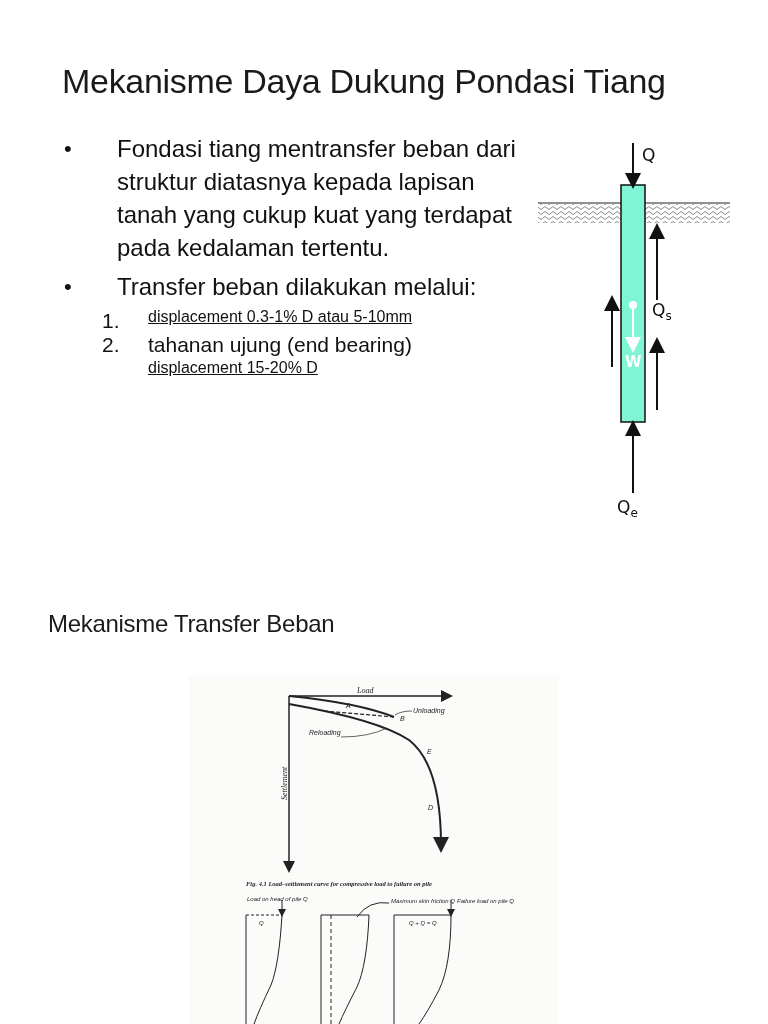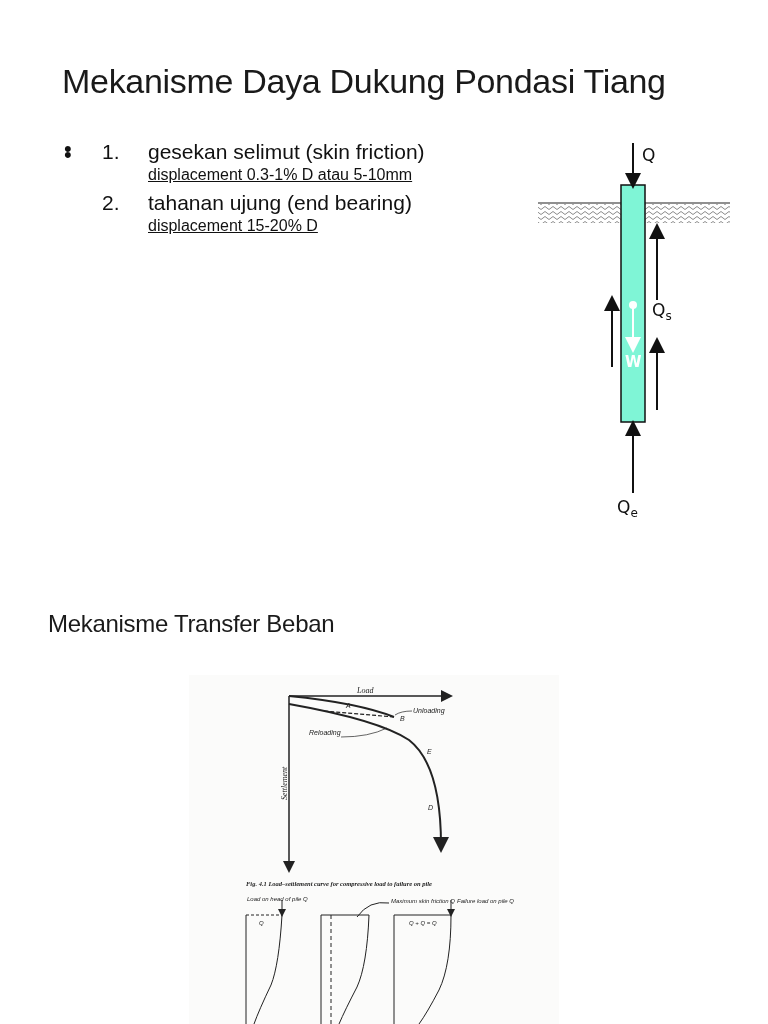--- a/index.html
+++ b/index.html
@@ -27,28 +27,29 @@
 </style>
 </head>
 <body>
 
 <div class="slide slide1">
   <h1 class="title1">Mekanisme Daya Dukung Pondasi Tiang</h1>
 
   <div class="bullets">
     <div class="bullet">
       <span class="dot">•</span>
+      <span>Fondasi tiang mentransfer beban dari struktur diatasnya kepada lapisan tanah yang cukup kuat yang terdapat pada kedalaman tertentu.</span>
     </div>
     <div class="bullet">
       <span class="dot">•</span>
+      <span>Transfer beban dilakukan melalui:</span>
     </div>
     <div class="numlist">
       <div class="numitem">
         <span class="num">1.</span>
-        <div class="main">gesekan selimut (skin friction)</div>
         <div class="sub">displacement 0.3-1% D atau 5-10mm</div>
       </div>
       <div class="numitem">
         <span class="num">2.</span>
         <div class="main">tahanan ujung (end bearing)</div>
         <div class="sub">displacement 15-20% D</div>
       </div>
     </div>
   </div>
 

